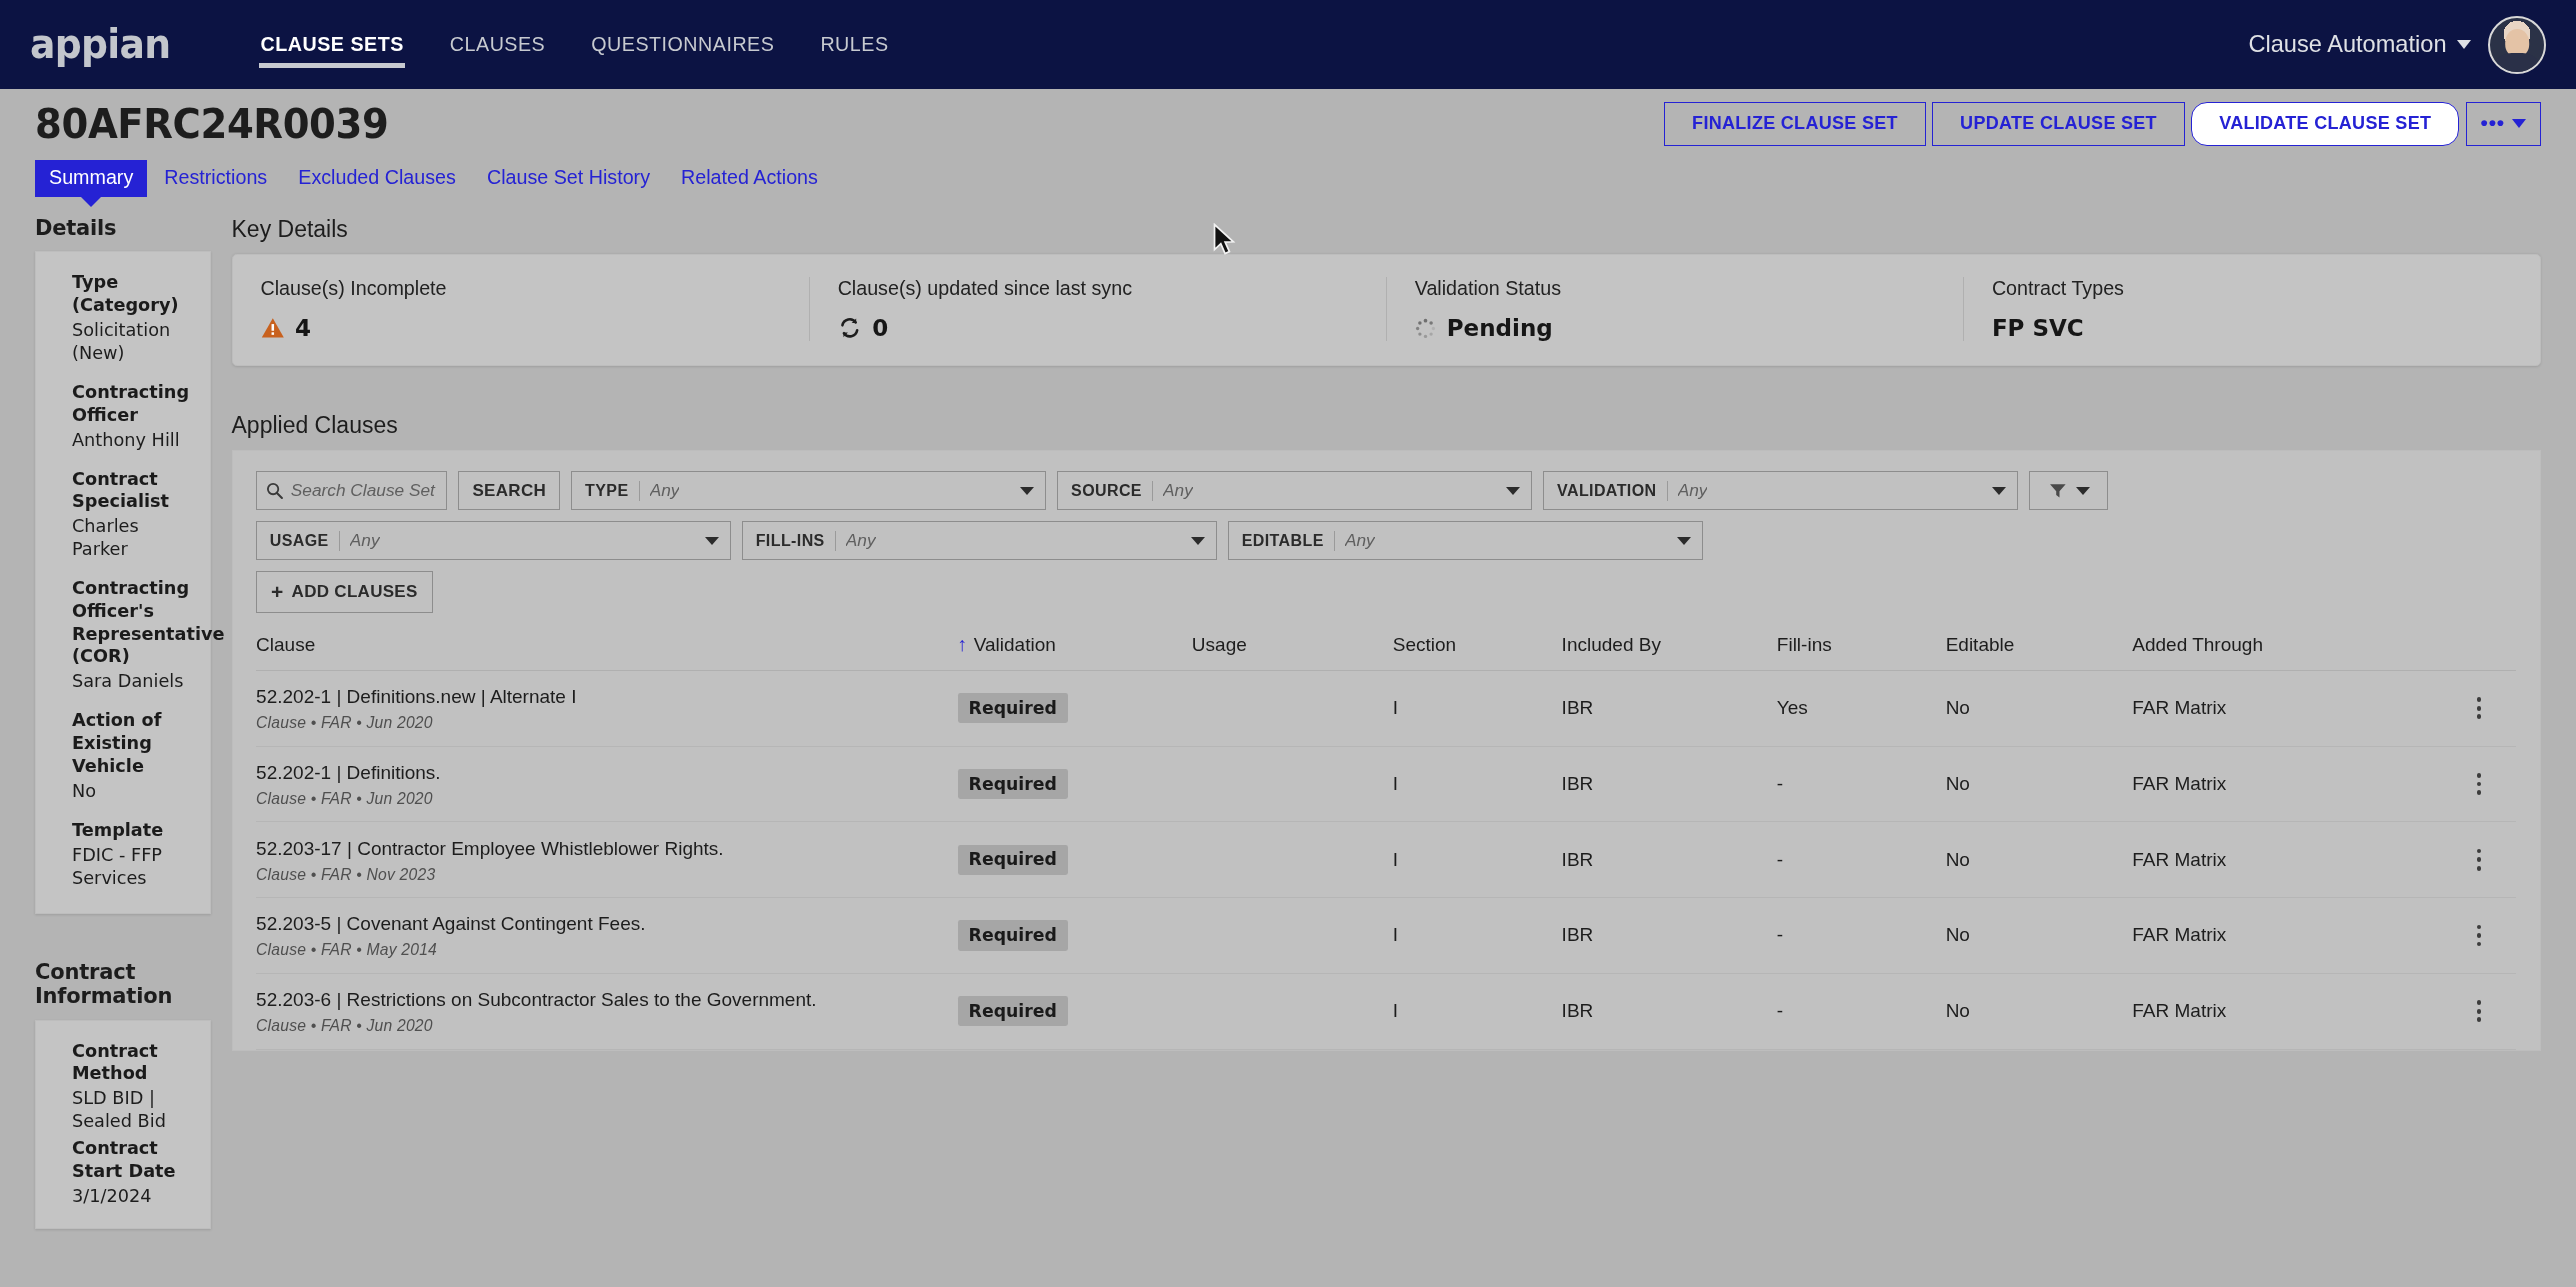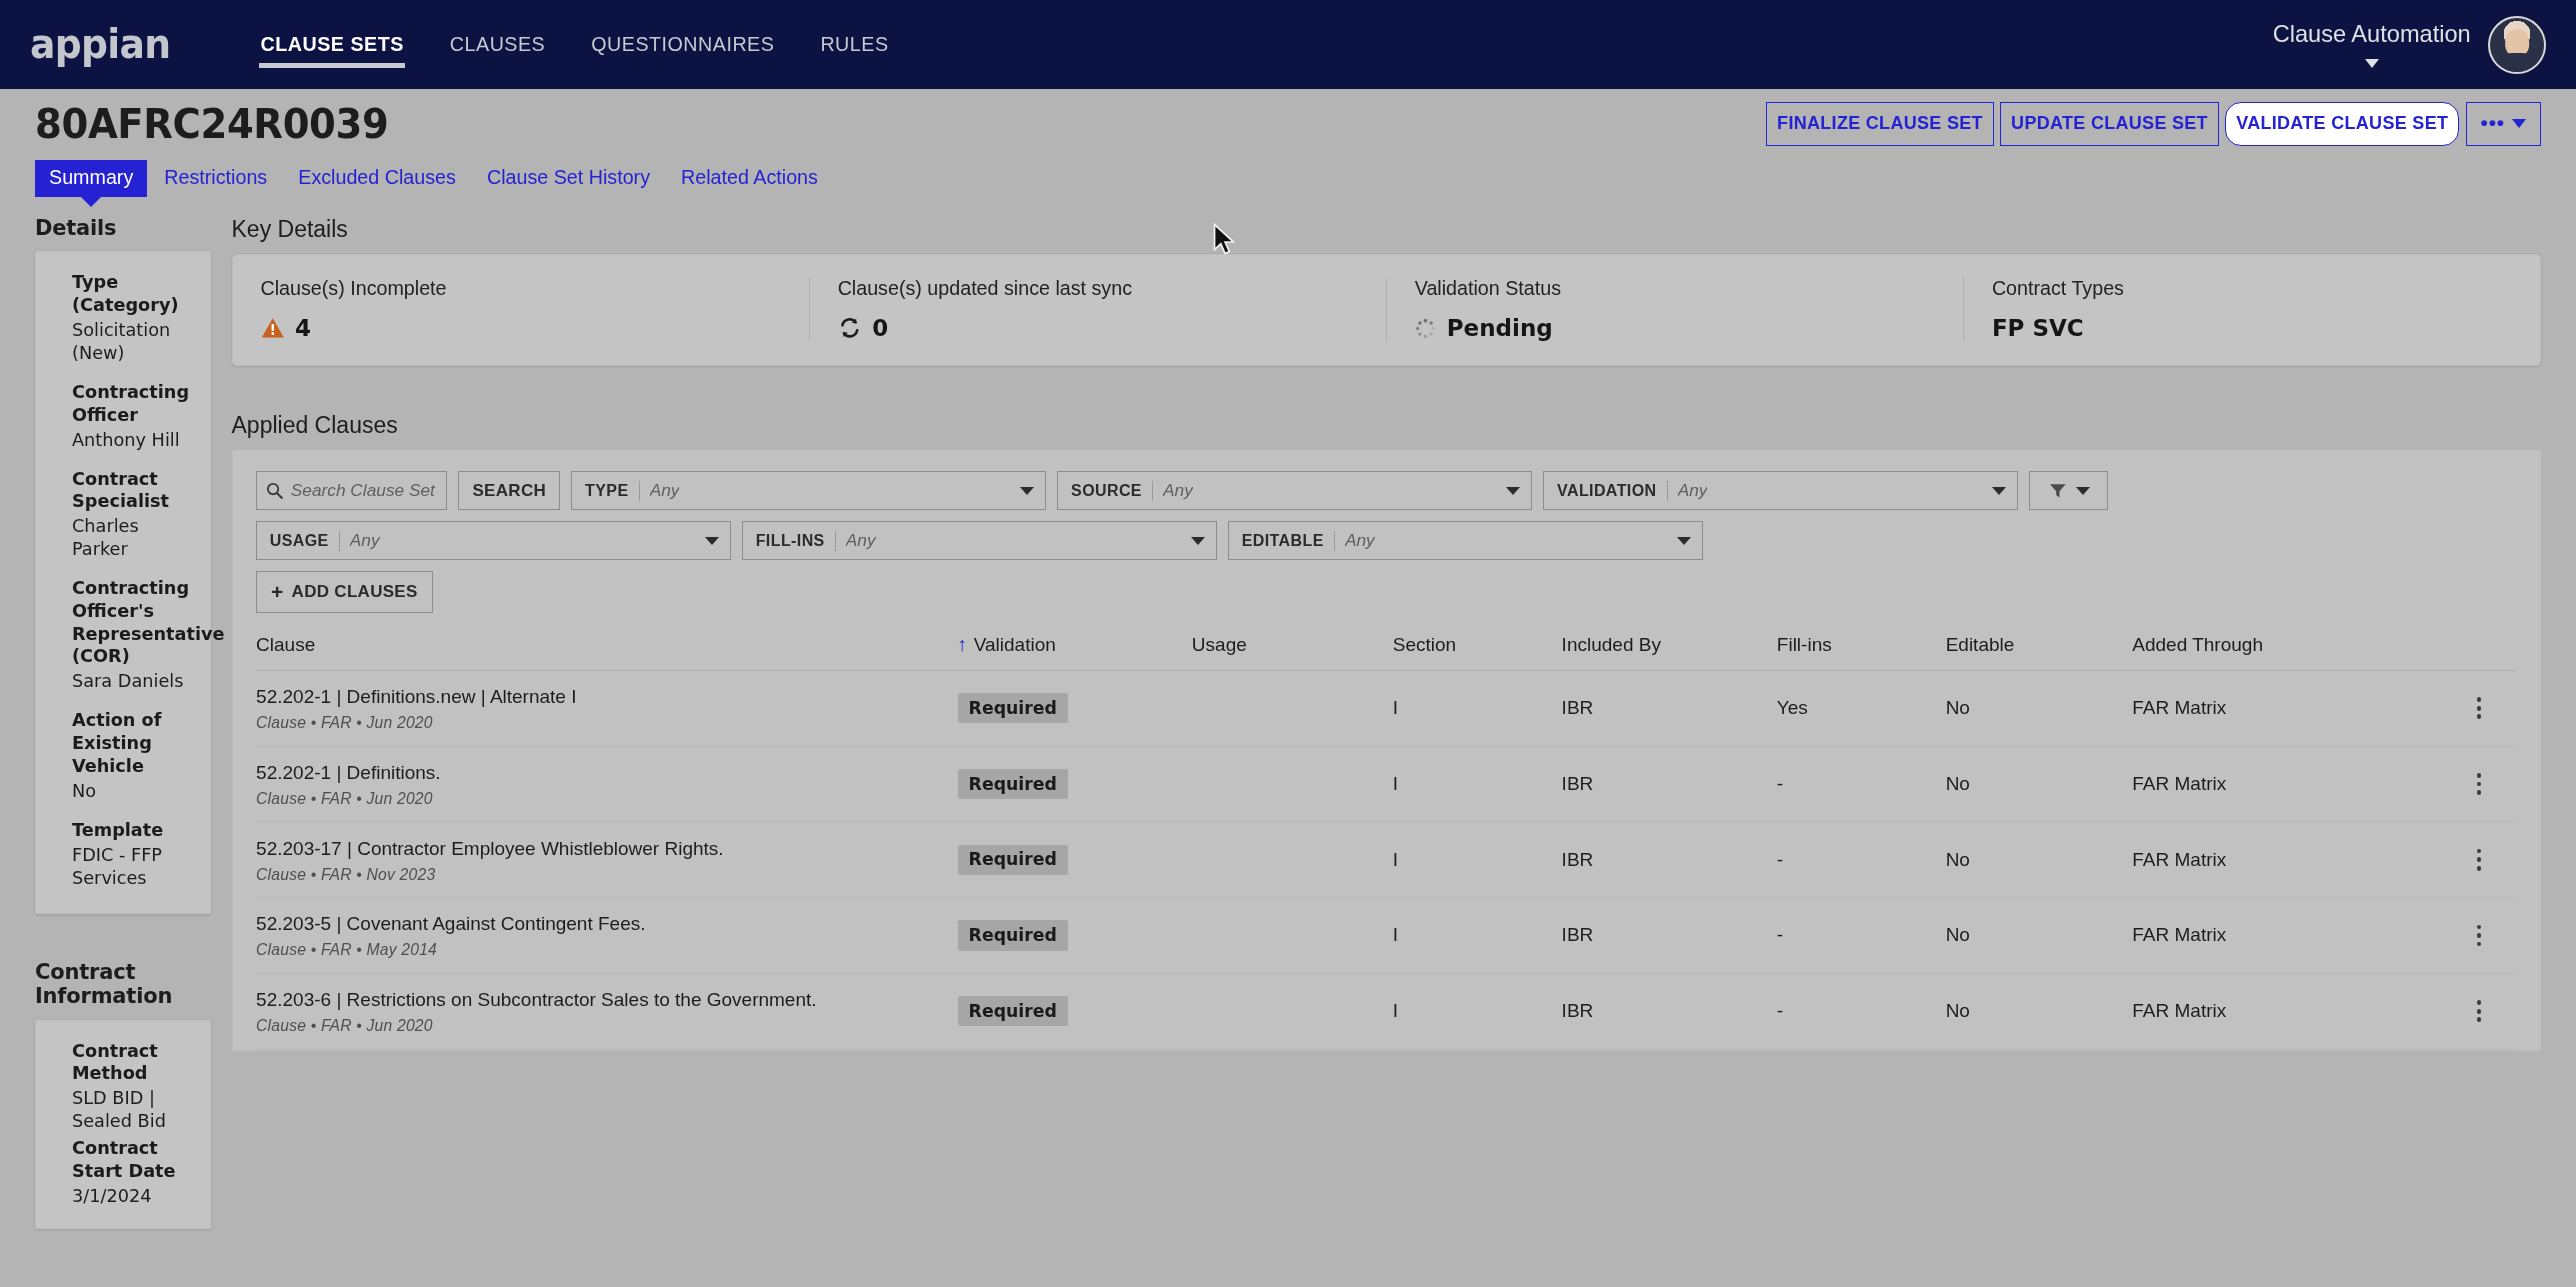--- a/index.html
+++ b/index.html
@@ -59,21 +59,20 @@
     align-items: center;
     gap: 17.3px;
   }
   .nav-user {
     color: #dfe1e5;
     font-size: 23.6px;
     display: flex;
     align-items: center;
     gap: 10.2px;
     cursor: pointer;
-    flex-direction: column;
   }
   .caret-down {
     width: 0; height: 0;
     border-left: 7.9px solid transparent;
     border-right: 7.9px solid transparent;
     border-top: 9.4px solid #dfe1e5;
     display: inline-block;
   }
   .avatar {
     width: 58px; height: 58px;
@@ -125,21 +124,21 @@
     gap: 6.3px;
     height: 44px;
   }
   .btn-outline {
     border: 1.6px solid #2522d4;
     color: #2522d4;
     background: transparent;
     font-size: 18px;
     font-weight: 600;
     letter-spacing: 0.3px;
-    padding: 0 10px;
+    padding: 0 27px;
     display: flex; align-items: center; justify-content: center;
     cursor: pointer;
     font-family: "Liberation Sans", sans-serif;
     white-space: nowrap;
   }
   .btn-outline.hover { background: #ffffff; border-radius: 16px; }
   .btn-outline.kebab { padding: 0 14px; gap: 7px; font-size: 20.5px; }
   .dots-h { letter-spacing: 0.8px; font-size: 21px; line-height: 0.6; }
 
   

